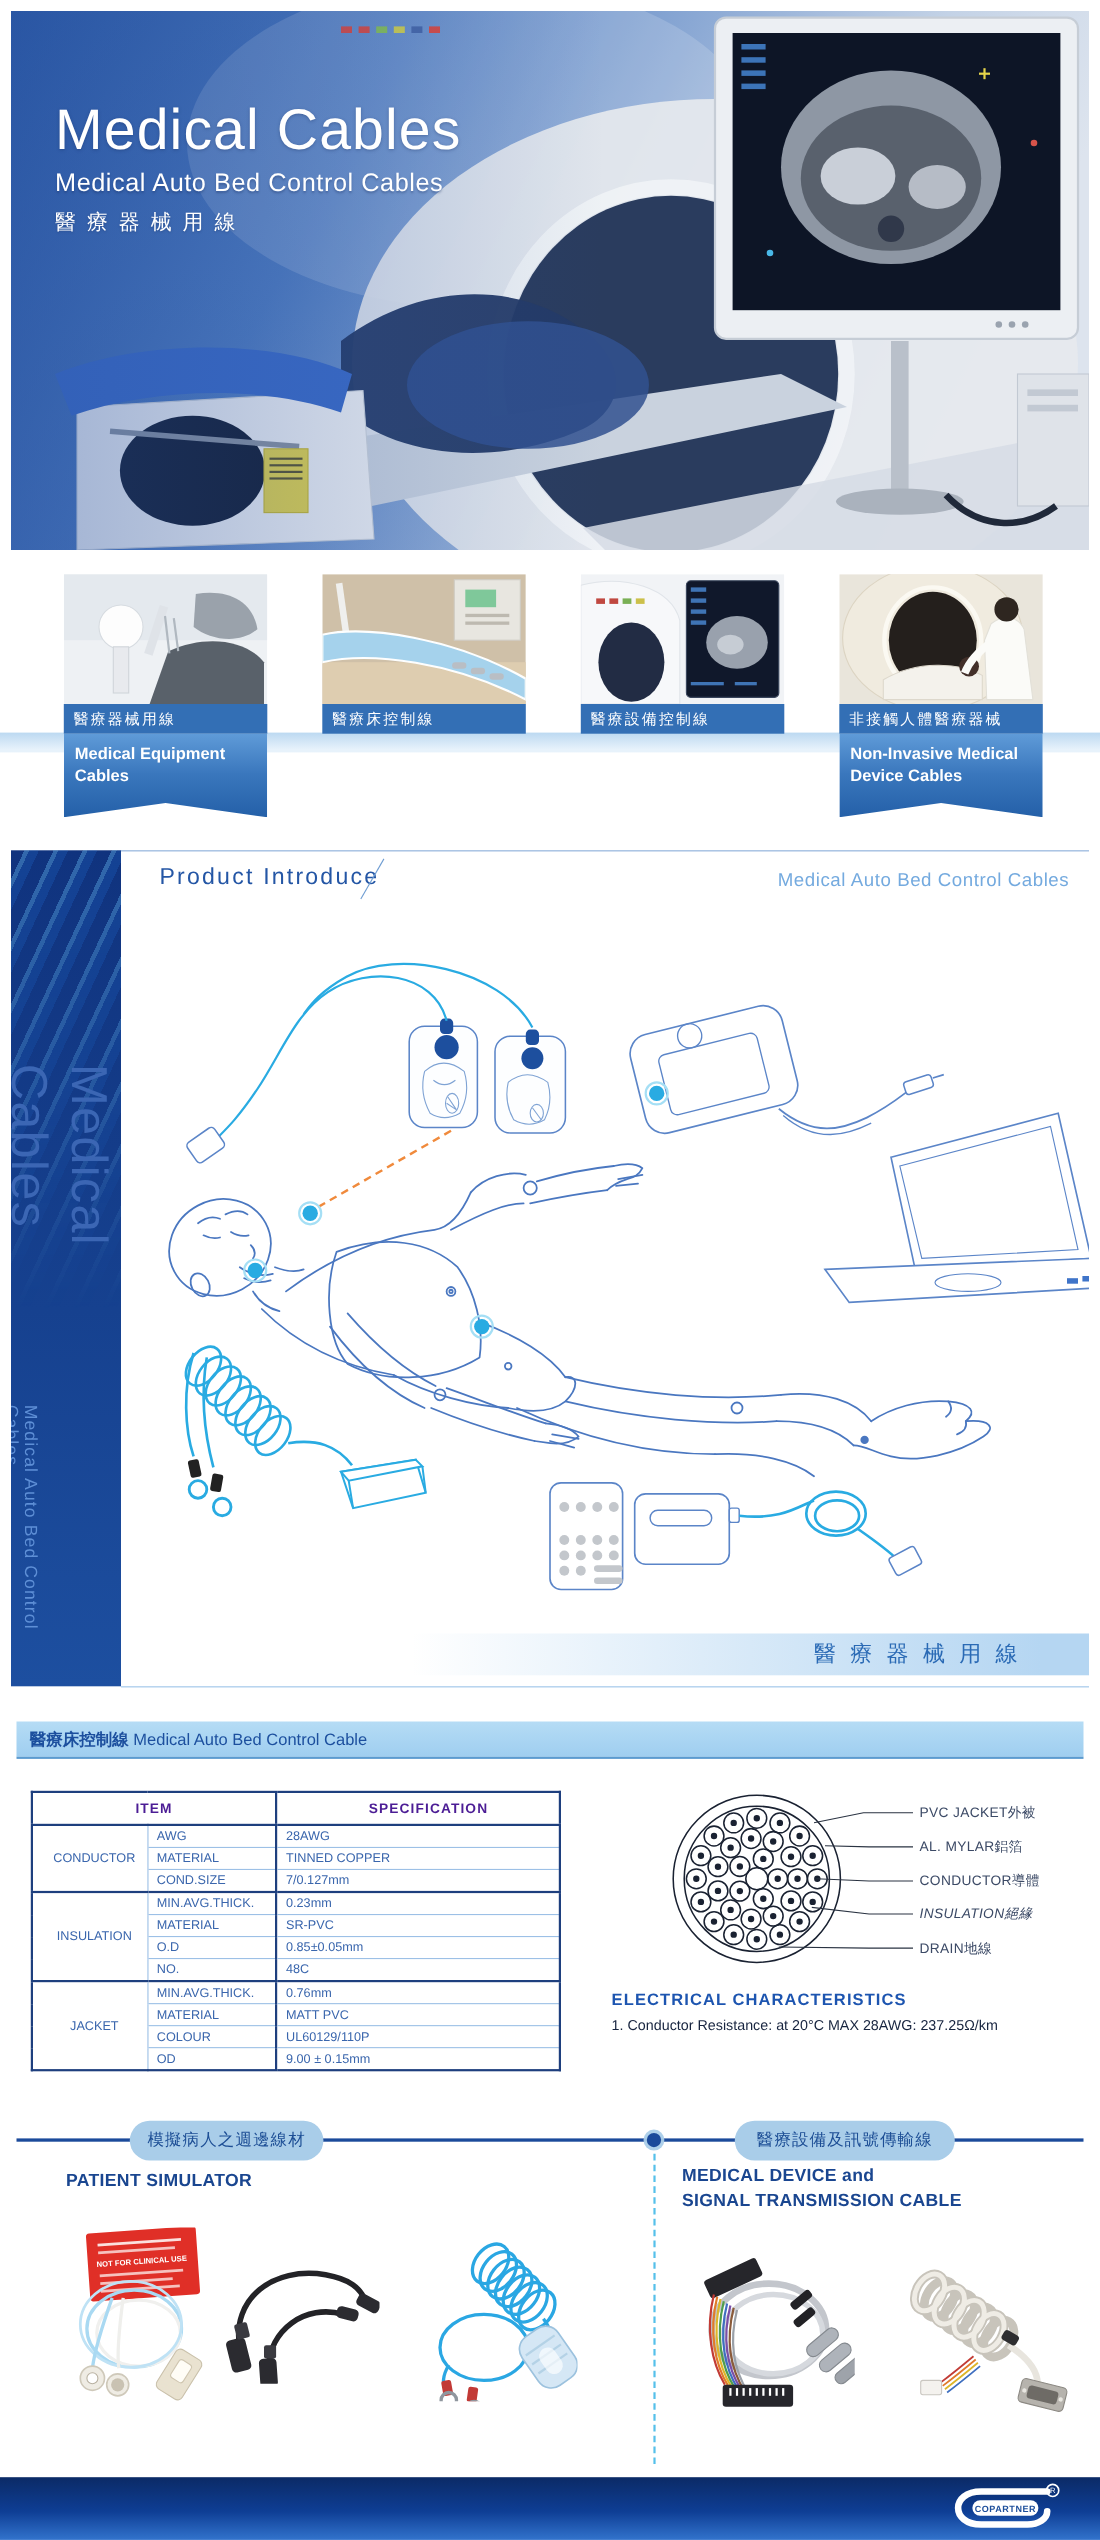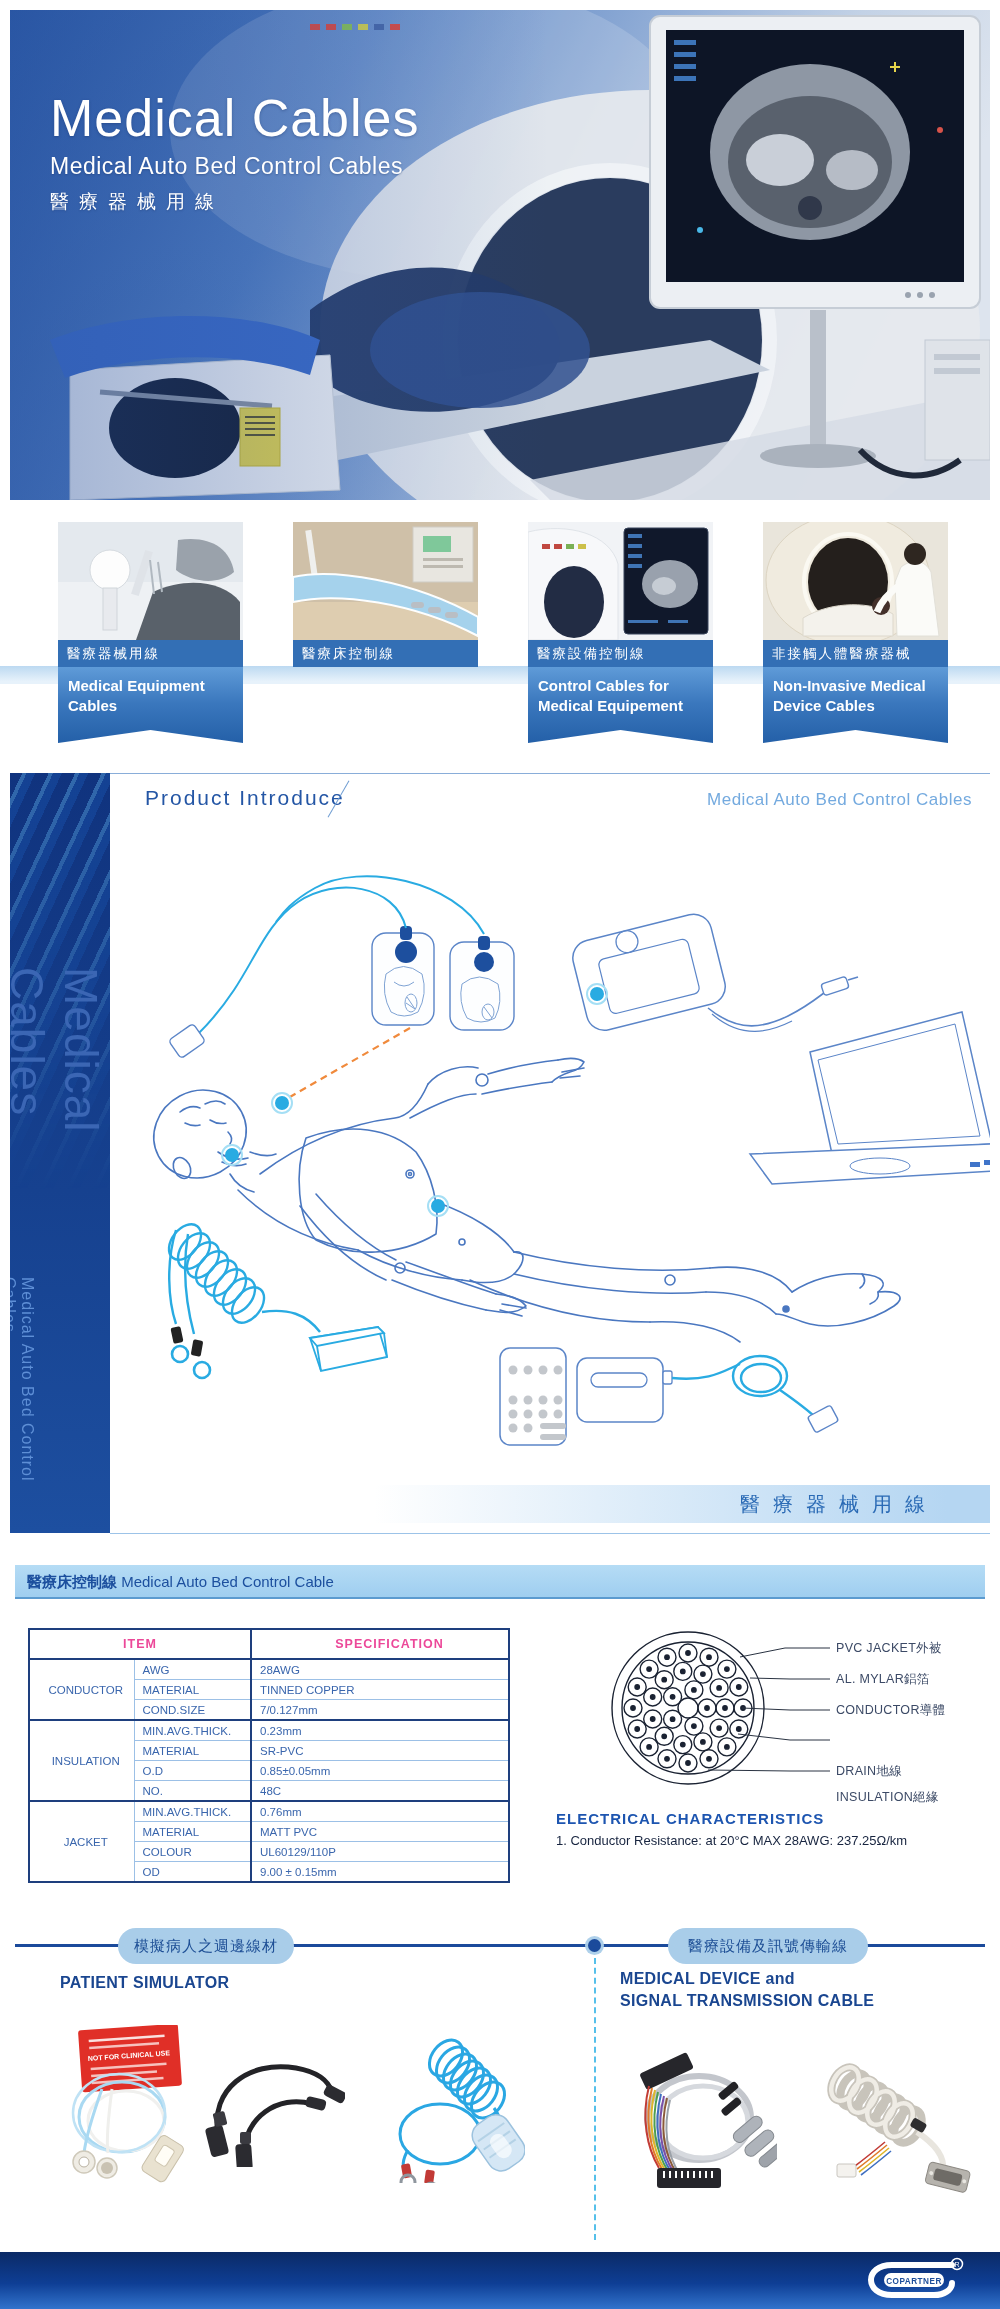--- a/index.html
+++ b/index.html
@@ -38,21 +38,21 @@
   
   .illus{left:110px;top:822px;width:880px;height:711px;background:#fff;border-bottom:1px solid #9cc3e8;}
   .illus-caption{left:110px;top:1485px;width:880px;height:38px;line-height:38px;
       background:linear-gradient(90deg,rgba(255,255,255,0) 30%,#b5d6f2 95%);
       text-align:right;padding-right:52px;box-sizing:border-box;color:#2a6ab5;font-size:20px;letter-spacing:13px;}
   
   .spec-band{left:15px;top:1565px;width:970px;height:34px;line-height:34px;background:linear-gradient(180deg,#b5dcf5 0%,#9fcef0 100%);
       border-bottom:2px solid #5b9bd0;color:#1c4f9e;font-size:15px;padding-left:12px;box-sizing:border-box;}
   .spec-band b{font-weight:bold;}
   table.spec{border-collapse:collapse;border:2px solid #1e3f7e;width:480px;table-layout:fixed;}
-  table.spec th{height:26px;font-size:12.5px;font-weight:bold;color:#ec4899;letter-spacing:1px;border-bottom:2px solid #1e3f7e;}
+  table.spec th{height:26px;font-size:12.5px;font-weight:bold;color:#4c1d95;letter-spacing:1px;border-bottom:2px solid #1e3f7e;}
   table.spec td{height:19px;font-size:11.5px;color:#3a66ad;padding:0 0 0 8px;}
   td.cgroup{text-align:center;padding-left:0;font-size:12px;}
   td.citem{border-left:1px solid #9cc0e6;border-top:1px solid #9cc0e6;}
   td.cspec{border-left:2px solid #1e3f7e;border-top:1px solid #9cc0e6;padding-left:10px;}
   th.hspec{border-left:2px solid #1e3f7e;padding-left:20px;}
   tr.gs td{border-top:2px solid #1e3f7e;}
   .diag-label{position:absolute;left:836px;font-size:12.5px;color:#3c4a66;letter-spacing:.3px;}
   .elec-title{left:556px;top:1810px;font-size:15px;font-weight:bold;color:#1d55b0;letter-spacing:1px;}
   .elec-note{left:556px;top:1833px;font-size:13px;color:#17243f;}
   
@@ -208,21 +208,20 @@
       <ellipse cx="142" cy="62" rx="28" ry="24" fill="#99a1ad"></ellipse>
       <ellipse cx="136" cy="64" rx="12" ry="9" fill="#c6ccd4"></ellipse>
       <rect x="100" y="12" width="14" height="4" fill="#3f74b5"></rect>
         <rect x="100" y="22" width="14" height="4" fill="#3f74b5"></rect>
       <rect x="100" y="32" width="14" height="4" fill="#3f74b5"></rect>
         <rect x="100" y="42" width="14" height="4" fill="#3f74b5"></rect>
       <rect x="100" y="98" width="30" height="3" fill="#3f74b5"></rect>
         <rect x="140" y="98" width="20" height="3" fill="#3f74b5"></rect>
     </svg>
     <div class="card-zh">醫療設備控制線</div>
-    <div class="card-en">Control Cables for Medical Equipement</div>
   </div>
 
   <div class="card">
     <svg class="card-photo" viewBox="0 0 185 118">
       <rect width="185" height="118" fill="#e9e5db"></rect>
       <ellipse cx="85" cy="58" rx="82" ry="66" fill="#f0ebdf" stroke="#dcd4c2"></ellipse>
       <ellipse cx="85" cy="60" rx="40" ry="44" fill="#241f1c"></ellipse>
       <ellipse cx="85" cy="60" rx="44" ry="48" fill="none" stroke="#fbf9f2" stroke-width="4"></ellipse>
       <path d="M40,96 C70,78 110,80 130,92 L130,114 L40,114 Z" fill="#f4f2ec" stroke="#ddd8cc"></path>
       <circle cx="118" cy="84" r="9" fill="#43302a"></circle>
@@ -562,21 +561,21 @@
     <path d="M150,35 L195,26 L240,26"></path>
     <path d="M160,56 L200,57 L240,57"></path>
     <path d="M152,86 L200,88 L240,88"></path>
     <path d="M148,112 L200,118 L240,118"></path>
     <path d="M118,148 L200,149 L240,149"></path>
   </g>
 </svg>
 <div class="abs diag-label" style="top:1640px;">PVC JACKET外被</div>
 <div class="abs diag-label" style="top:1671px;">AL. MYLAR鋁箔</div>
 <div class="abs diag-label" style="top:1702px;">CONDUCTOR導體</div>
-<div class="abs diag-label" style="top:1789px;">INSULATION絕緣</div>
+<div class="abs diag-label" style="top:1732px;font-style:italic;">INSULATION絕緣</div>
 <div class="abs diag-label" style="top:1763px;">DRAIN地線</div>
 
 <div class="abs elec-title">ELECTRICAL  CHARACTERISTICS</div>
 <div class="abs elec-note">1. Conductor Resistance:  at 20°C MAX 28AWG: 237.25Ω/km</div>
 
 <div class="abs divline"></div>
 <div class="abs pill pill-left">模擬病人之週邊線材</div>
 <div class="abs pill pill-right">醫療設備及訊號傳輸線</div>
 <div class="abs divdot"></div>
 <div class="abs dotted-v"></div>

